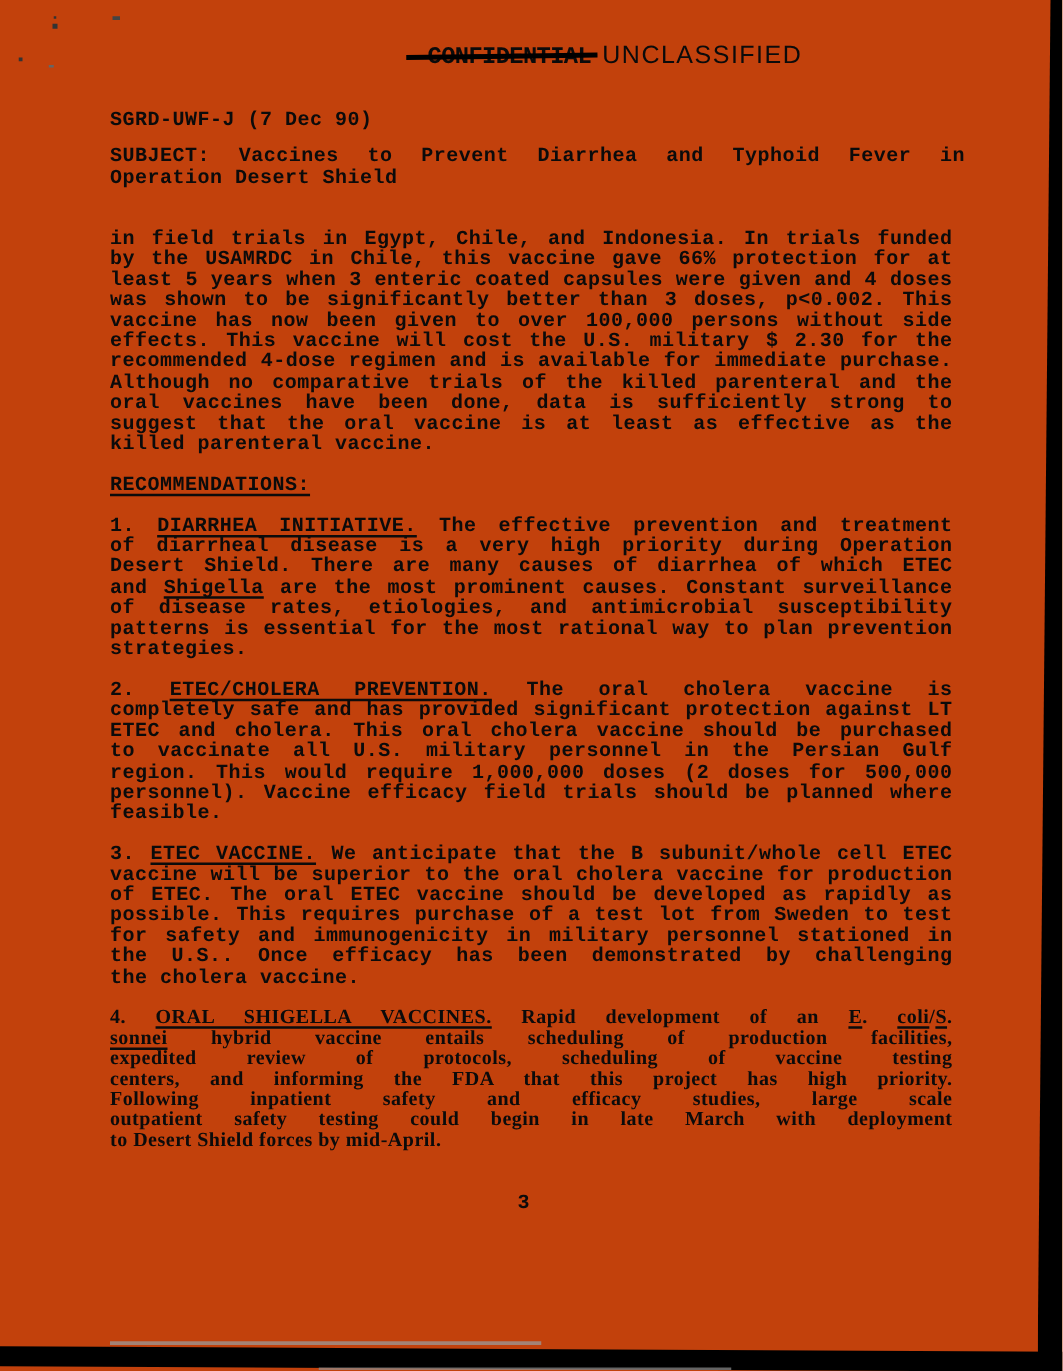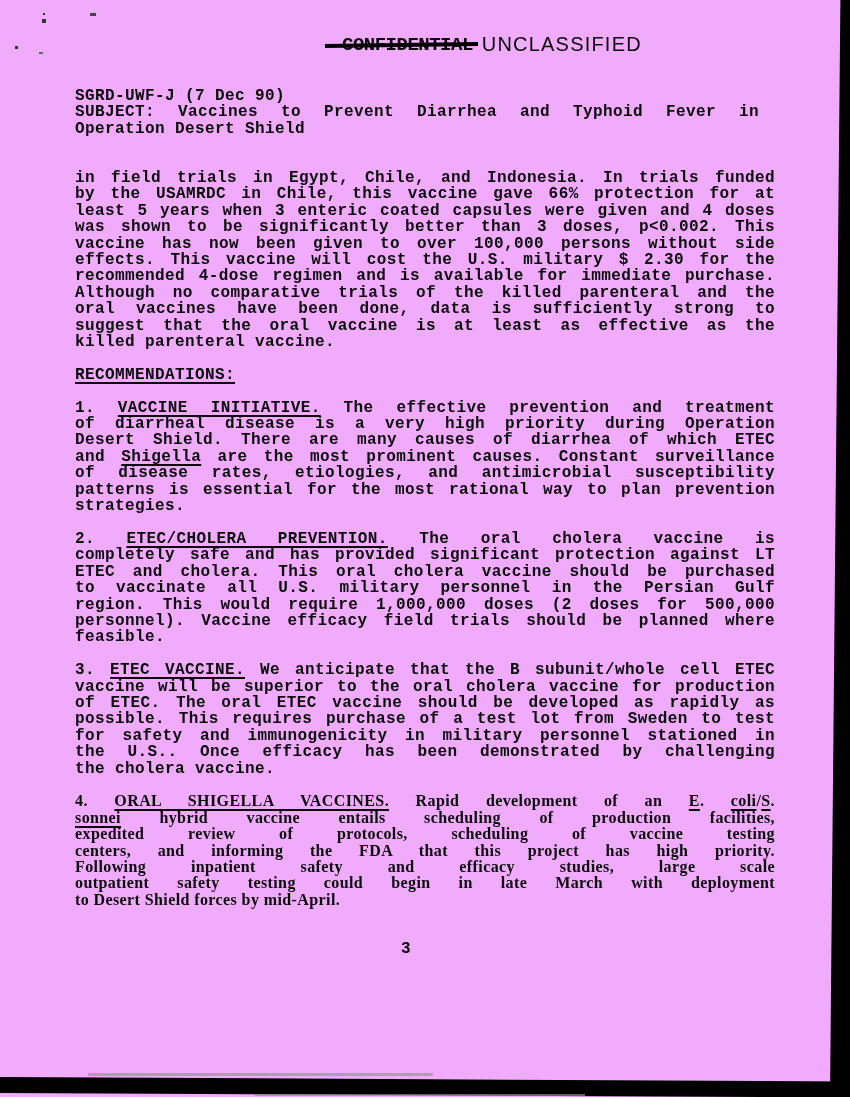--- a/index.html
+++ b/index.html
@@ -1,17 +1,17 @@
 <!DOCTYPE html>
 <html><head>
 <meta charset="utf-8">
 <style>
   html,body{margin:0;padding:0;background:#ffffff;}
   .page{
-    position:relative;width:850px;height:1097px;background:#f0abfc;
+    position:relative;width:850px;height:1097px;background:#c2410c;
     overflow:hidden;color:#0b0b0b;
     font-family:"Liberation Mono","DejaVu Sans Mono",monospace;
   }
   
   .classification{position:absolute;top:33px;left:342px;display:flex;align-items:center;gap:9px;white-space:nowrap;}
   .struck{
     font-family:"Liberation Mono","DejaVu Sans Mono",monospace;
     font-weight:700;font-size:19px;letter-spacing:-0.5px;position:relative;
   }
   .struck::before{
@@ -20,21 +20,21 @@
   }
   .unclass{
     font-family:"Liberation Sans","DejaVu Sans",sans-serif;
     font-weight:400;font-size:20px;letter-spacing:1.2px;
   }
   
   .doc-body{
     position:absolute;left:75px;top:88px;width:700px;
     font-weight:700;font-size:16px;line-height:16.4px;letter-spacing:0.4px;
   }
-  .block{margin:0;}
+  .block{margin:13px;}
   .line{min-height:16.4px;}
   .line.j{text-align:justify;text-align-last:justify;}
   .line.center{text-align:center;text-align-last:center;}
   .doc-body u{text-decoration:underline;text-underline-offset:3px;text-decoration-thickness:1.5px;}
   
   .right-bar{
     position:absolute;top:0;right:0;width:20px;height:1097px;background:#000;
     clip-path:polygon(52% 0,100% 0,100% 100%,0 100%);
   }
   .bottom-bar{
@@ -78,21 +78,21 @@
         <div class="line j">recommended 4-dose regimen and is available for immediate purchase.</div>
         <div class="line j">Although no comparative trials of the killed parenteral and the</div>
         <div class="line j">oral vaccines have been done, data is sufficiently strong to</div>
         <div class="line j">suggest that the oral vaccine is at least as effective as the</div>
         <div class="line">killed parenteral vaccine.</div>
       </div>
       <div class="block" style="margin-top: 16.4px;">
         <div class="line"><u>RECOMMENDATIONS:</u></div>
       </div>
       <div class="block" style="margin-top: 16.4px;">
-        <div class="line j">1.  <u>VACCINE INITIATIVE.</u>  The effective prevention and treatment</div>
+        <div class="line j">1.  <u>DIARRHEA INITIATIVE.</u>  The effective prevention and treatment</div>
         <div class="line j">of diarrheal disease is a very high priority during Operation</div>
         <div class="line j">Desert Shield.  There are many causes of diarrhea of which ETEC</div>
         <div class="line j">and <u>Shigella</u> are the most prominent causes.  Constant surveillance</div>
         <div class="line j">of disease rates, etiologies, and antimicrobial susceptibility</div>
         <div class="line j">patterns is essential for the most rational way to plan prevention</div>
         <div class="line">strategies.</div>
       </div>
       <div class="block" style="margin-top: 16.4px;">
         <div class="line j">2.  <u>ETEC/CHOLERA PREVENTION.</u>  The oral cholera vaccine is</div>
         <div class="line j">completely safe and has provided significant protection against LT</div>

